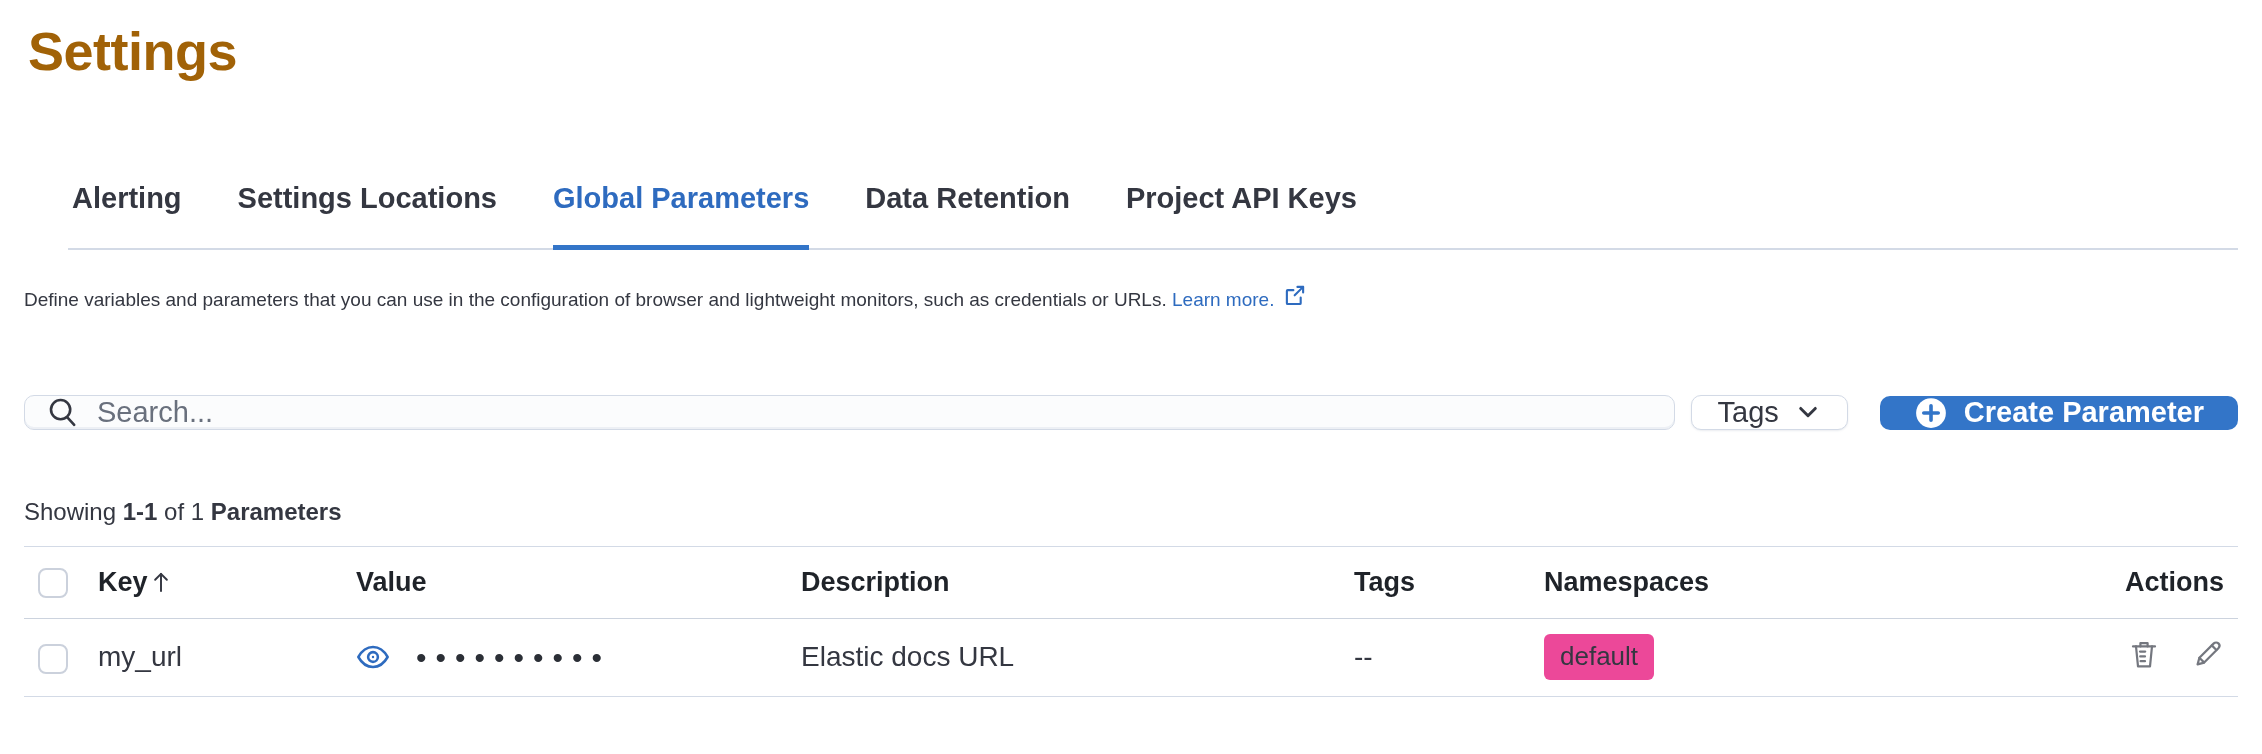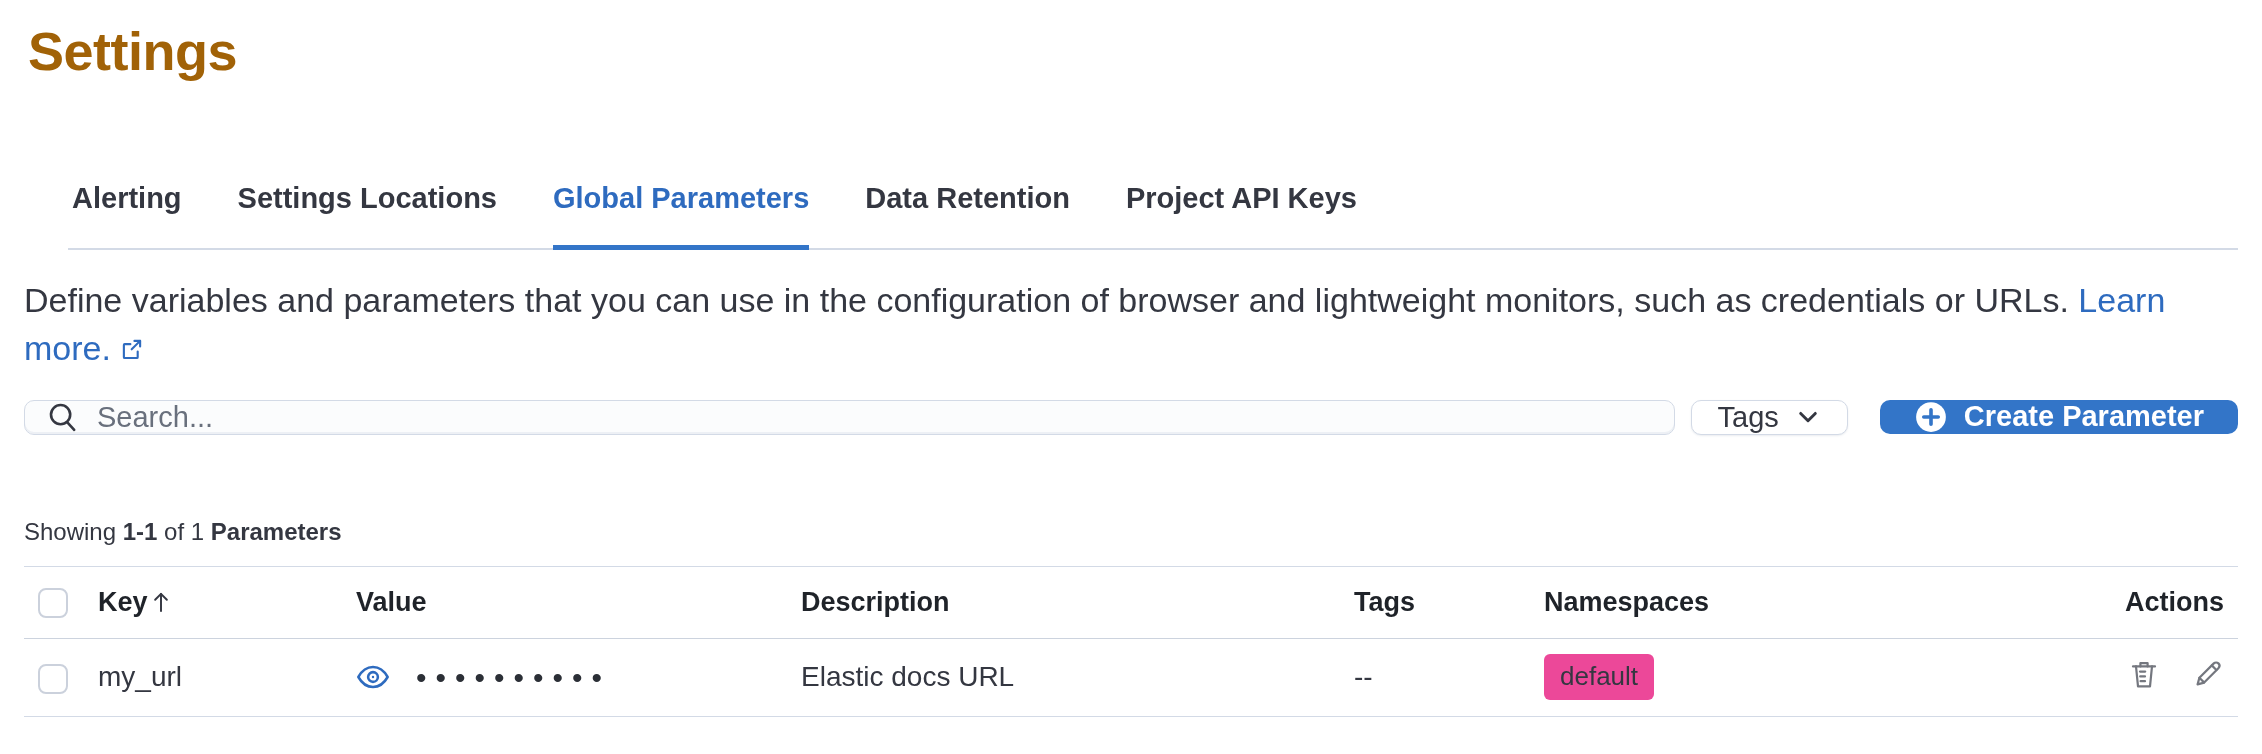--- a/index.html
+++ b/index.html
@@ -42,21 +42,21 @@
     white-space: nowrap;
   }
   .tab.active {
     color: #2E6BBF;
     border-bottom-color: #3375C8;
   }
 
   
   .description {
     margin-top: 26px;
-    font-size: 34px;
+    font-size: 19px;
     line-height: 48px;
     color: #343741;
     max-width: 2214px;
   }
   .description .link {
     color: #2E6BBF;
     text-decoration: none;
     cursor: pointer;
   }
   .external-icon {
@@ -64,21 +64,21 @@
     width: 26px; height: 26px;
     vertical-align: -2px;
     margin-left: 8px;
     color: #2E6BBF;
   }
 
   
   .toolbar {
     margin-top: 28px;
     display: flex;
-    align-items: flex-start;
+    align-items: flex-end;
     gap: 16px;
     height: 78px;
   }
   .search-box {
     flex: 1;
     display: flex;
     align-items: center;
     background: #fbfcfd;
     border: 1px solid #D3DAE6;
     border-radius: 10px;
@@ -126,21 +126,21 @@
     font-weight: 600;
     color: #fff;
     font-family: "Liberation Sans", sans-serif;
     cursor: pointer;
     margin-left: 16px;
   }
   .plus-icon { width: 34px; height: 34px; }
 
   
   .summary {
-    margin-top: 40px;
+    margin-top: 68px;
     font-size: 24px;
     color: #343741;
   }
   .summary .bold { font-weight: 700; }
 
   
   .param-table {
     margin-top: 20px;
     width: 100%;
     border-collapse: collapse;

